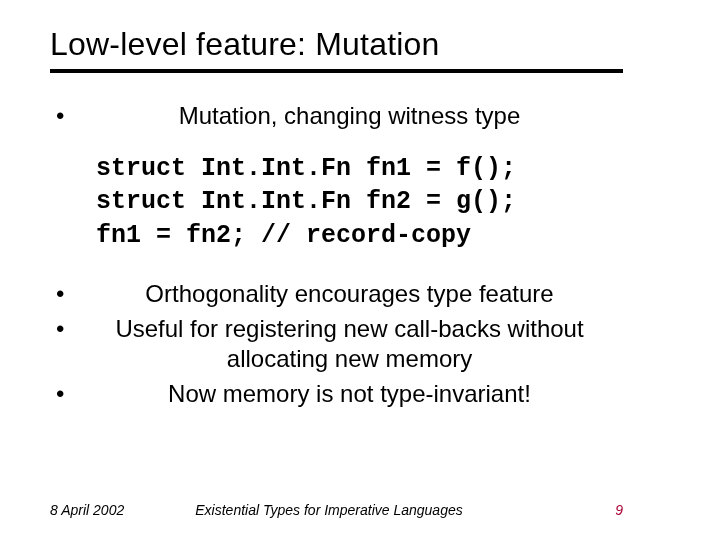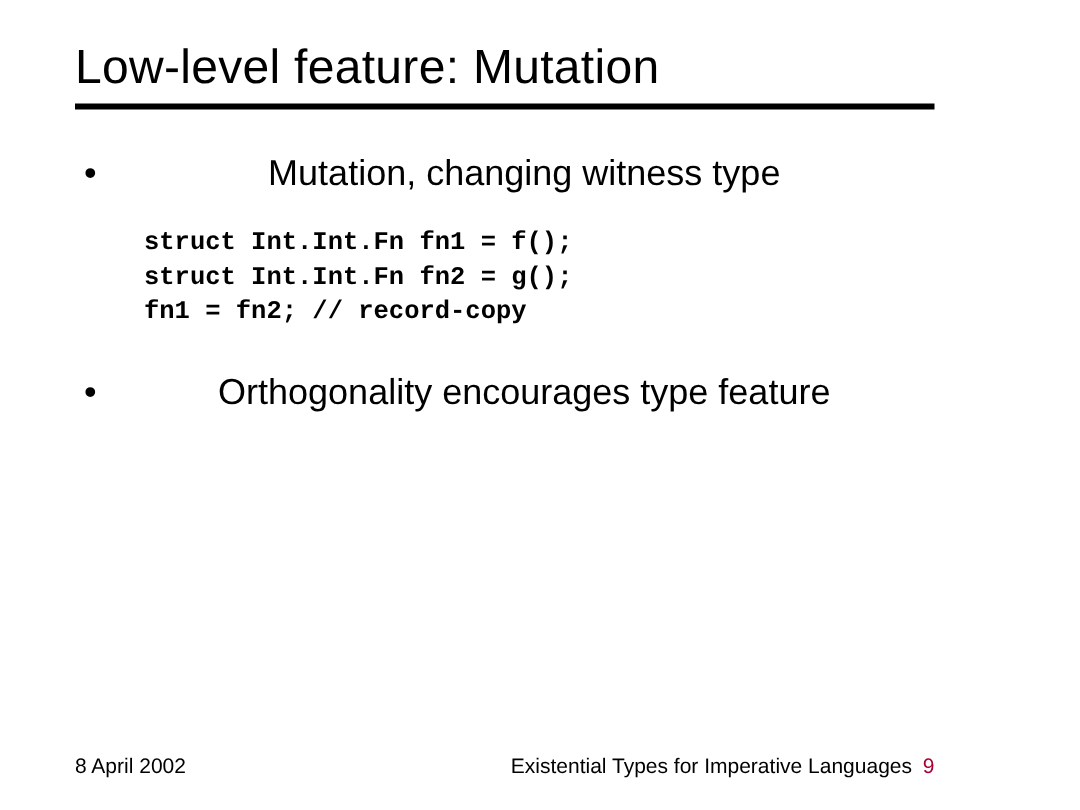--- a/index.html
+++ b/index.html
@@ -47,43 +47,44 @@
   .bullets > li::before {
     content: "•";
     position: absolute;
     left: 4px;
     top: 0;
     font-size: 24px;
   }
   .code-block {
     font-family: "Courier New", Courier, monospace;
     font-weight: bold;
-    font-size: 17px;
+    font-size: 25px;
     white-space: pre;
     margin: 20px 0 26px 46px;
     line-height: 1.35;
   }
   .footer {
     position: absolute;
     left: 50px;
     right: 40px;
     bottom: 22px;
     display: flex;
     justify-content: space-between;
     align-items: baseline;
     font-size: 14px;
+    font-style: italic;
   }
   .footer-left {
     color: #000000;
   }
   .footer-center {
     position: absolute;
     left: 0;
     right: 15px;
-    text-align: right;
+    text-align: center;
     color: #000000;
   }
   .footer-right {
     color: #aa0033;
     margin-left: auto;
     z-index: 1;
   }
 </style>
 </head>
 <body>
@@ -96,20 +97,22 @@
   <ul class="bullets">
     <li>Mutation, changing witness type</li>
   </ul>
 
   <div class="code-block">struct Int.Int.Fn fn1 = f();
 struct Int.Int.Fn fn2 = g();
 fn1 = fn2; // record-copy</div>
 
   <ul class="bullets">
     <li>Orthogonality encourages type feature</li>
+    <li>Useful for registering new call-backs without allocating new memory</li>
+    <li>Now memory is not type-invariant!</li>
   </ul>
 
   <div class="footer">
     <span class="footer-left">8 April 2002</span>
     <span class="footer-center">Existential Types for Imperative Languages</span>
     <span class="footer-right">9</span>
   </div>
 
 </div>
 

